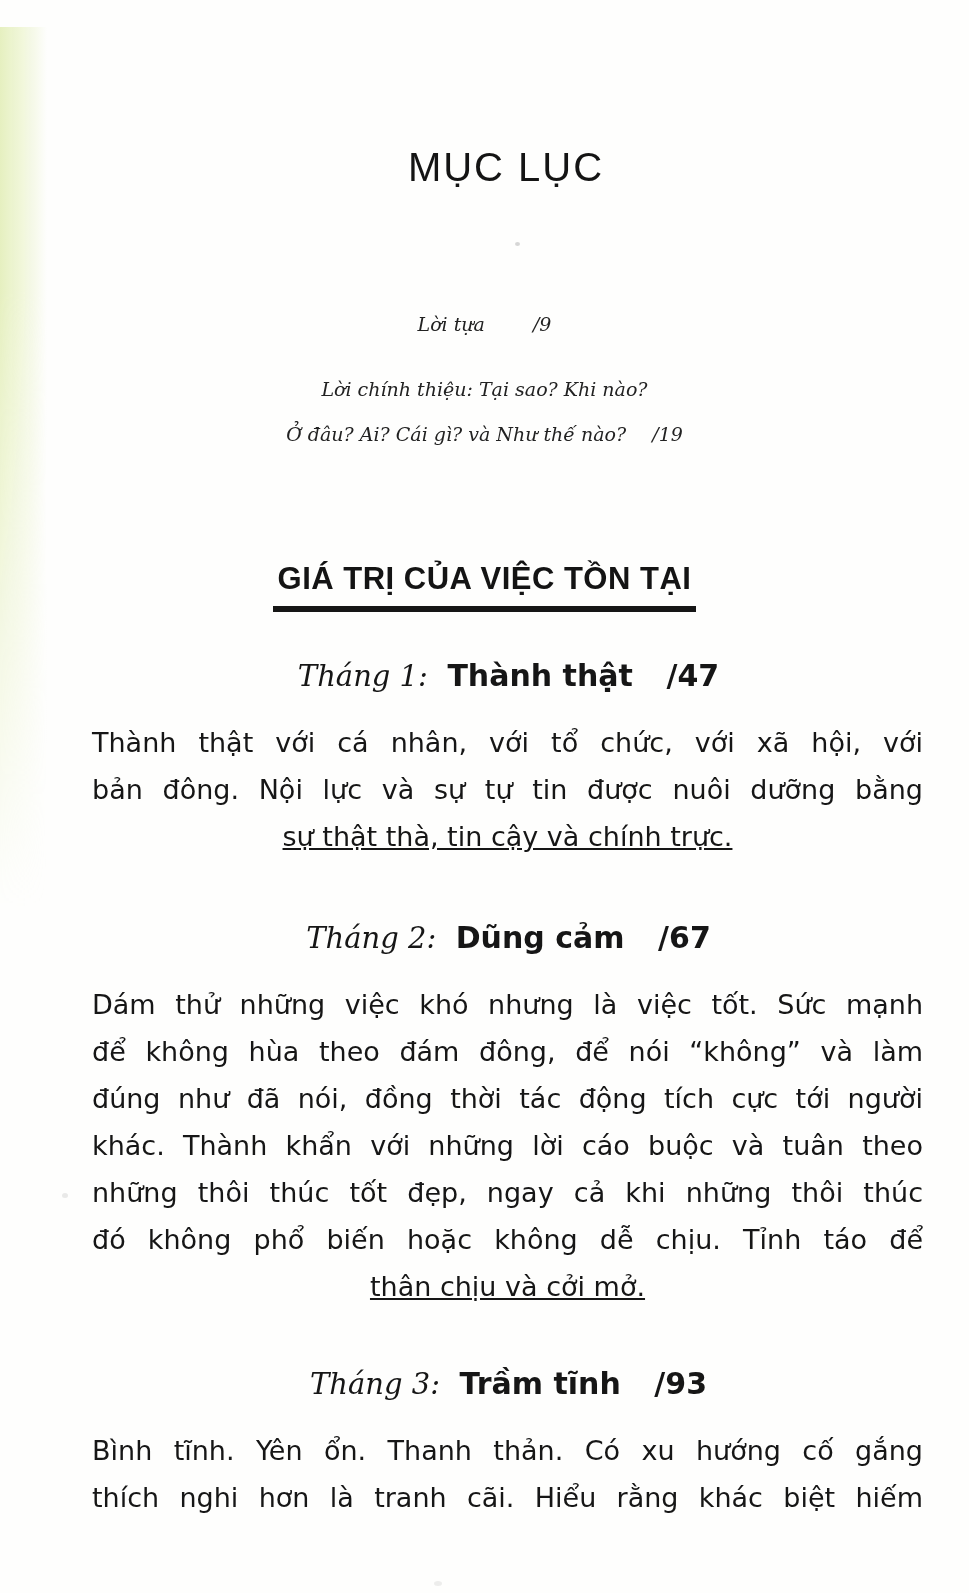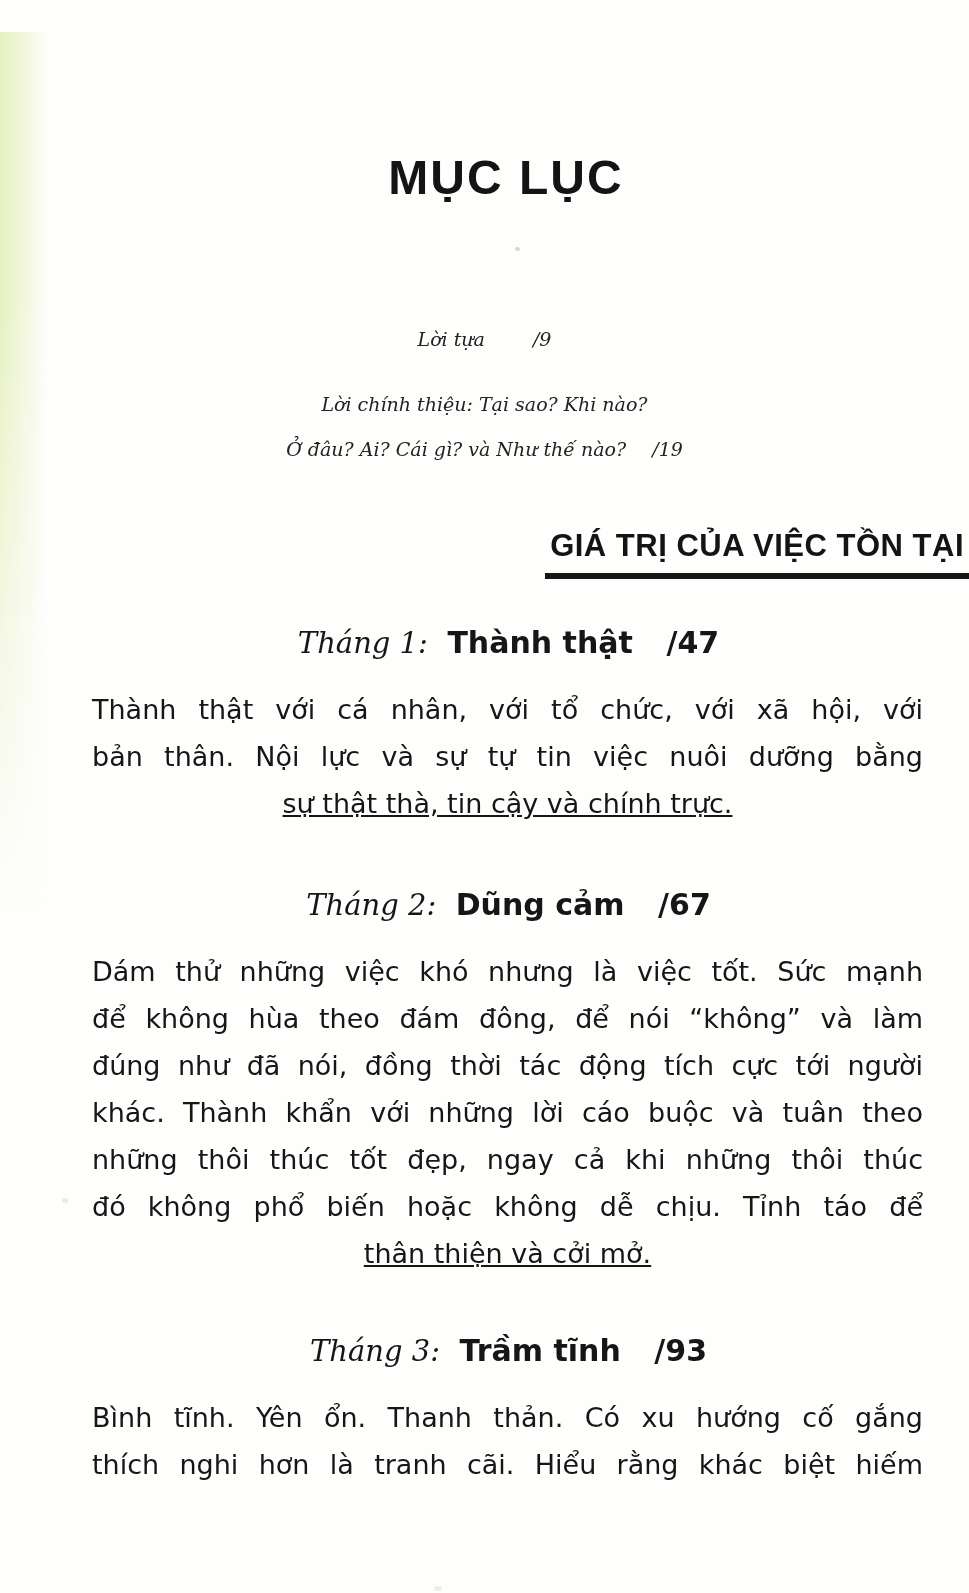--- a/index.html
+++ b/index.html
@@ -20,41 +20,41 @@
     background: linear-gradient(to right, #e6f0c0 0%, rgba(230,240,192,0.55) 45%, rgba(230,240,192,0) 90%);
     -webkit-mask-image: linear-gradient(to bottom, #000 0%, #000 30%, rgba(0,0,0,0.4) 70%, transparent 100%);
             mask-image: linear-gradient(to bottom, #000 0%, #000 30%, rgba(0,0,0,0.4) 70%, transparent 100%);
     pointer-events: none;
   }
 
   .doc-title {
     padding-top: 118px;
     text-align: center;
     font-family: "Liberation Sans", sans-serif;
-    font-weight: bold;
-    font-size: 48px;
+    font-weight: normal;
+    font-size: 40px;
     letter-spacing: 2px;
     color: #141414;
     padding-left: 43px;
   }
 
   .intro {
     margin-top: 112px;
     text-align: center;
     font-family: "DejaVu Serif", serif;
     font-style: italic;
     font-size: 19px;
     line-height: 45px;
     color: #222;
   }
   .intro-line1 { margin-bottom: 20px; }
   .gap-wide { margin-left: 48px; }
   .gap-med  { margin-left: 26px; }
 
-  .part-heading-wrap { text-align: right; margin-top: 56px; text-decoration: underline; }
+  .part-heading-wrap { text-align: center; margin-top: 104px; text-decoration: underline; }
   .part-heading {
     display: inline-block;
     font-family: "Liberation Sans", sans-serif;
     font-weight: bold;
     font-size: 31px;
     letter-spacing: 0.5px;
     color: #141414;
     padding: 0 5px 9px 5px;
     border-bottom: 6px solid #161616;
   }
@@ -115,37 +115,37 @@
     <div class="part-heading">GIÁ TRỊ CỦA VIỆC TỒN TẠI</div>
   </div>
 
   <div class="month-line m1">
     <span class="month-italic">Tháng 1:</span>
     <span class="month-name">Thành thật</span>
     <span class="month-page">/47</span>
   </div>
   <div class="desc">
     <div class="jline">Thành thật với cá nhân, với tổ chức, với xã hội, với</div>
-    <div class="jline">bản thân. Nội lực và sự tự tin việc nuôi dưỡng bằng</div>
+    <div class="jline">bản đông. Nội lực và sự tự tin được nuôi dưỡng bằng</div>
     <div class="jline center">sự thật thà, tin cậy và chính trực.</div>
   </div>
 
   <div class="month-line m2">
     <span class="month-italic">Tháng 2:</span>
     <span class="month-name">Dũng cảm</span>
     <span class="month-page">/67</span>
   </div>
   <div class="desc">
     <div class="jline">Dám thử những việc khó nhưng là việc tốt. Sức mạnh</div>
     <div class="jline">để không hùa theo đám đông, để nói “không” và làm</div>
     <div class="jline">đúng như đã nói, đồng thời tác động tích cực tới người</div>
     <div class="jline">khác. Thành khẩn với những lời cáo buộc và tuân theo</div>
     <div class="jline">những thôi thúc tốt đẹp, ngay cả khi những thôi thúc</div>
     <div class="jline">đó không phổ biến hoặc không dễ chịu. Tỉnh táo để</div>
-    <div class="jline center">thân thiện và cởi mở.</div>
+    <div class="jline center">thân chịu và cởi mở.</div>
   </div>
 
   <div class="month-line m3">
     <span class="month-italic">Tháng 3:</span>
     <span class="month-name">Trầm tĩnh</span>
     <span class="month-page">/93</span>
   </div>
   <div class="desc">
     <div class="jline">Bình tĩnh. Yên ổn. Thanh thản. Có xu hướng cố gắng</div>
     <div class="jline">thích nghi hơn là tranh cãi. Hiểu rằng khác biệt hiếm</div>

